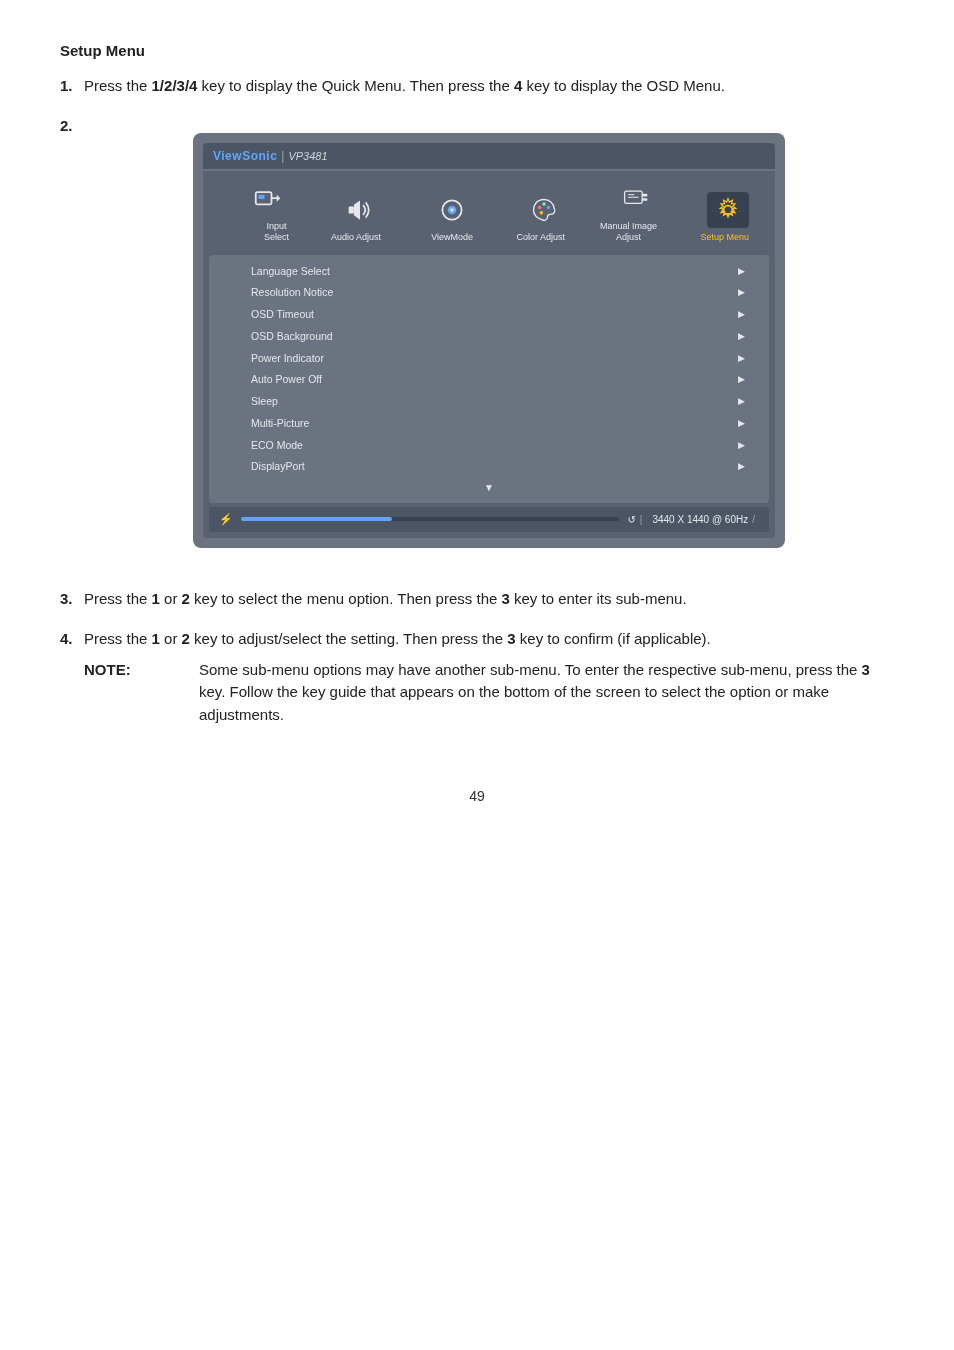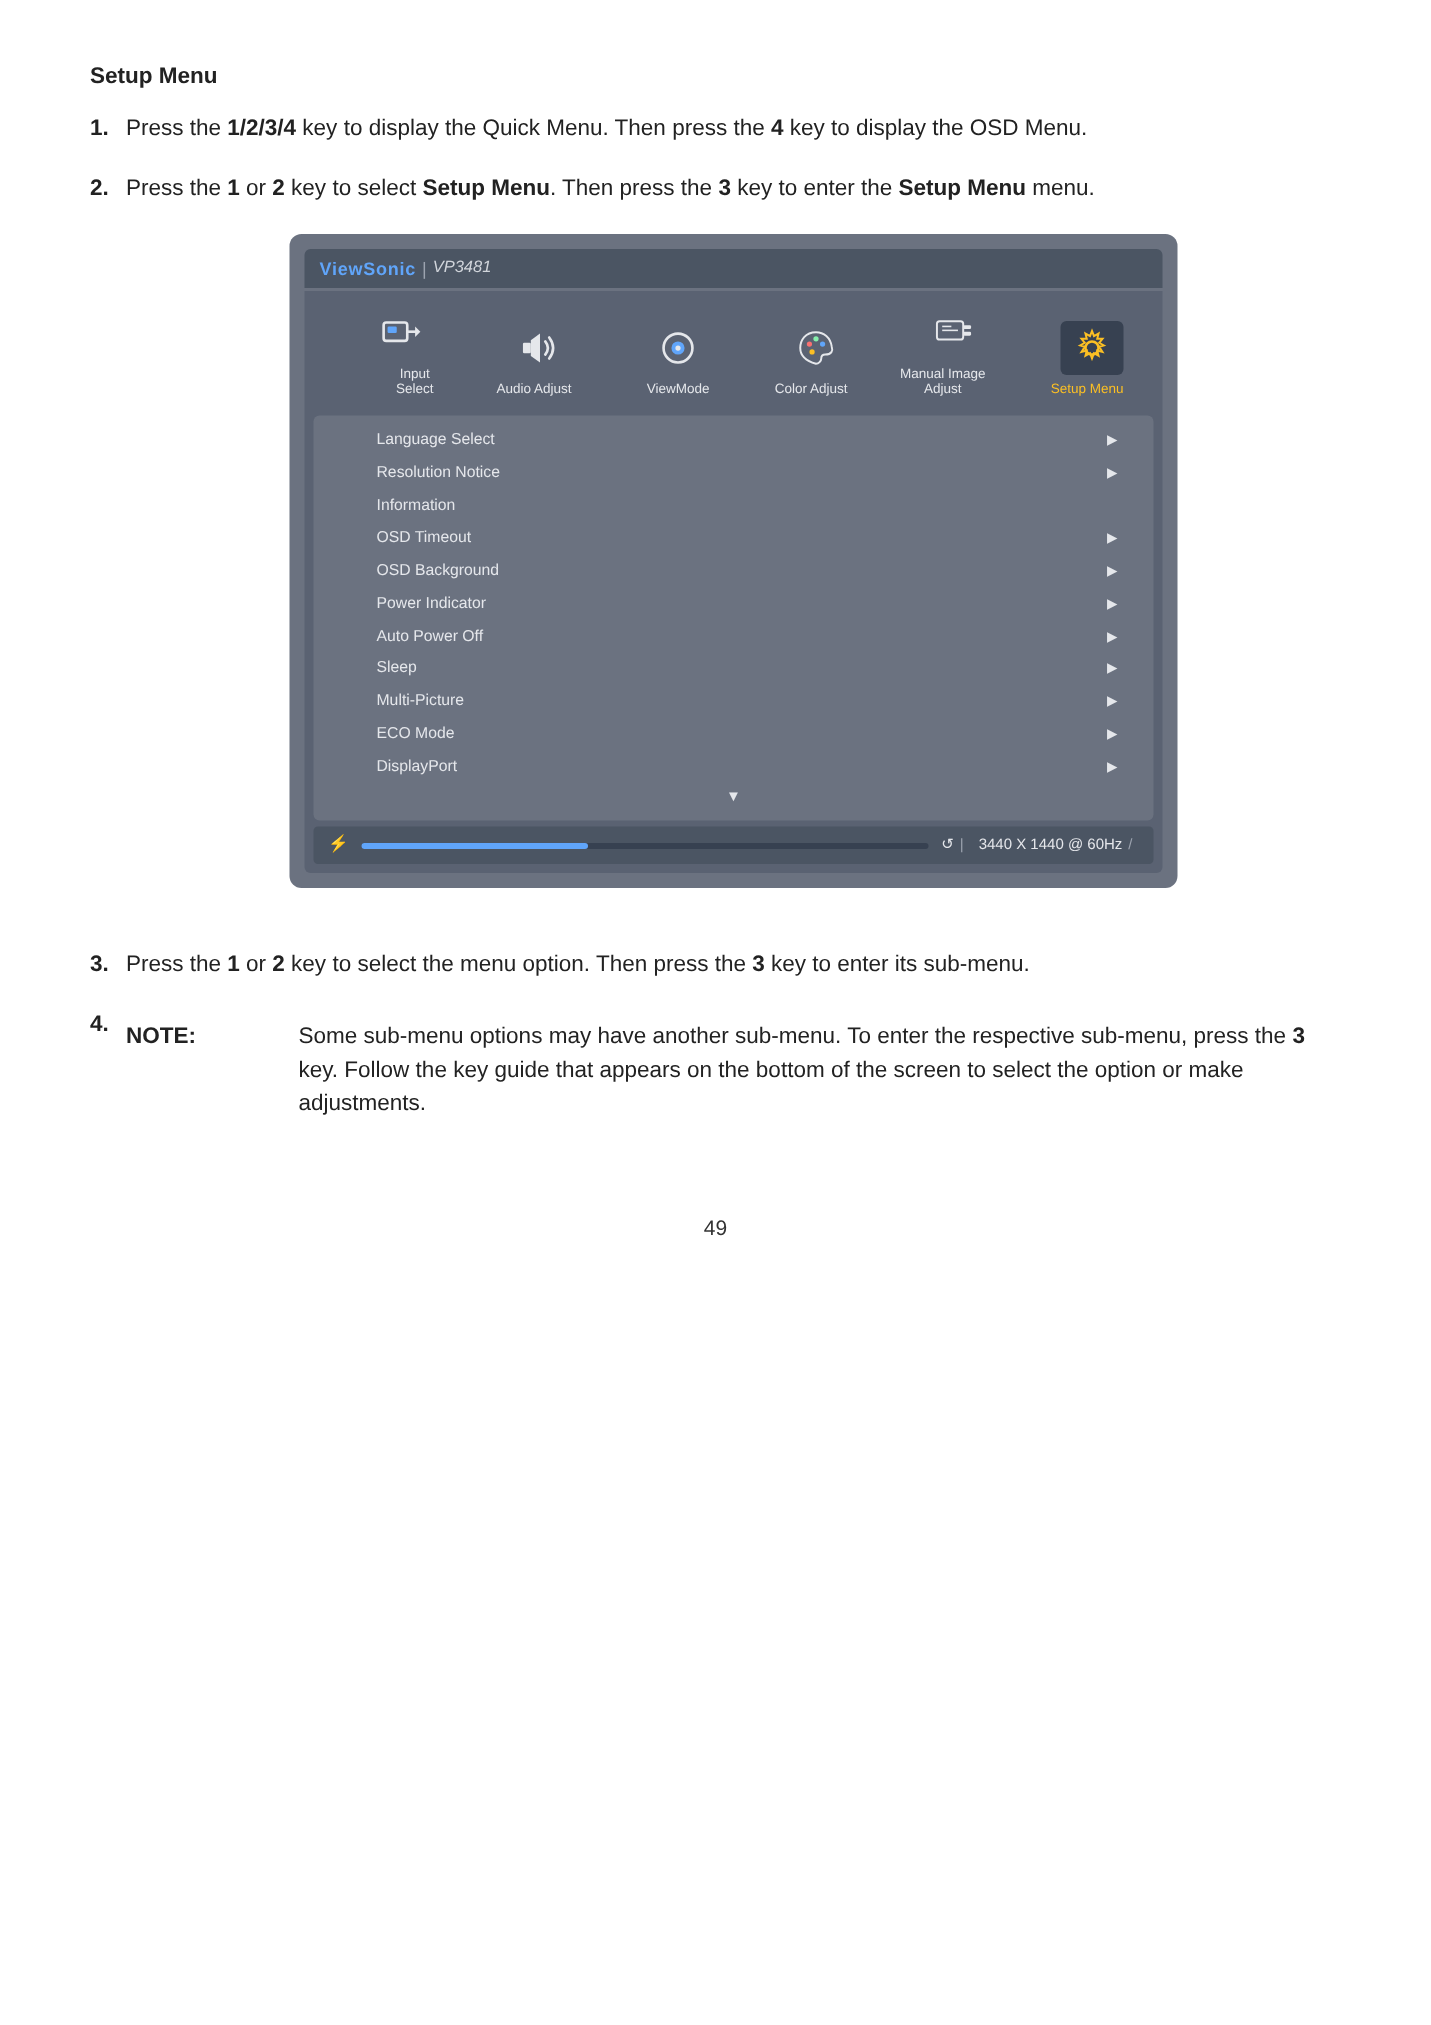--- a/index.html
+++ b/index.html
@@ -251,21 +251,20 @@
 <div class="step">
   <span class="step-number">1.</span>
   <div class="step-content">
     <p>Press the <strong>1/2/3/4</strong> key to display the Quick Menu. Then press the <strong>4</strong> key to display the OSD Menu.</p>
   </div>
 </div>
 
 <div class="step">
   <span class="step-number">2.</span>
   <div class="step-content">
-    <p>Press the <strong>1</strong> or <strong>2</strong> key to select <strong>Setup Menu</strong>. Then press the <strong>3</strong> key to enter the <strong>Setup Menu</strong> menu.</p>
 
     <div class="monitor-container">
       <div class="monitor">
 
         <div class="monitor-title-bar">
           <span class="monitor-brand">ViewSonic</span>
           <span class="monitor-brand-sep">|</span>
           <span class="monitor-model">VP3481</span>
         </div>
 
@@ -346,24 +345,20 @@
           </div>
 
           <div class="menu-list">
             <div class="menu-item">
               <span>Language Select</span>
               <span class="menu-arrow">▶</span>
             </div>
             <div class="menu-item">
               <span>Resolution Notice</span>
               <span class="menu-arrow">▶</span>
-            </div>
-            <div class="menu-item">
-              <span>Information</span>
-              <span class="menu-arrow"></span>
             </div>
             <div class="menu-item">
               <span>OSD Timeout</span>
               <span class="menu-arrow">▶</span>
             </div>
             <div class="menu-item">
               <span>OSD Background</span>
               <span class="menu-arrow">▶</span>
             </div>
             <div class="menu-item">
@@ -412,20 +407,21 @@
 <div class="step">
   <span class="step-number">3.</span>
   <div class="step-content">
     <p>Press the <strong>1</strong> or <strong>2</strong> key to select the menu option. Then press the <strong>3</strong> key to enter its sub-menu.</p>
   </div>
 </div>
 
 <div class="step">
   <span class="step-number">4.</span>
   <div class="step-content">
+    <p>Press the <strong>1</strong> or <strong>2</strong> key to adjust/select the setting. Then press the <strong>3</strong> key to confirm (if applicable).</p>
 
     <div class="note-block">
       <span class="note-label">NOTE:</span>
       <div class="note-content">
         Some sub-menu options may have another sub-menu. To enter the respective sub-menu, press the <strong>3</strong> key. Follow the key guide that appears on the bottom of the screen to select the option or make adjustments.
       </div>
     </div>
   </div>
 </div>
 

